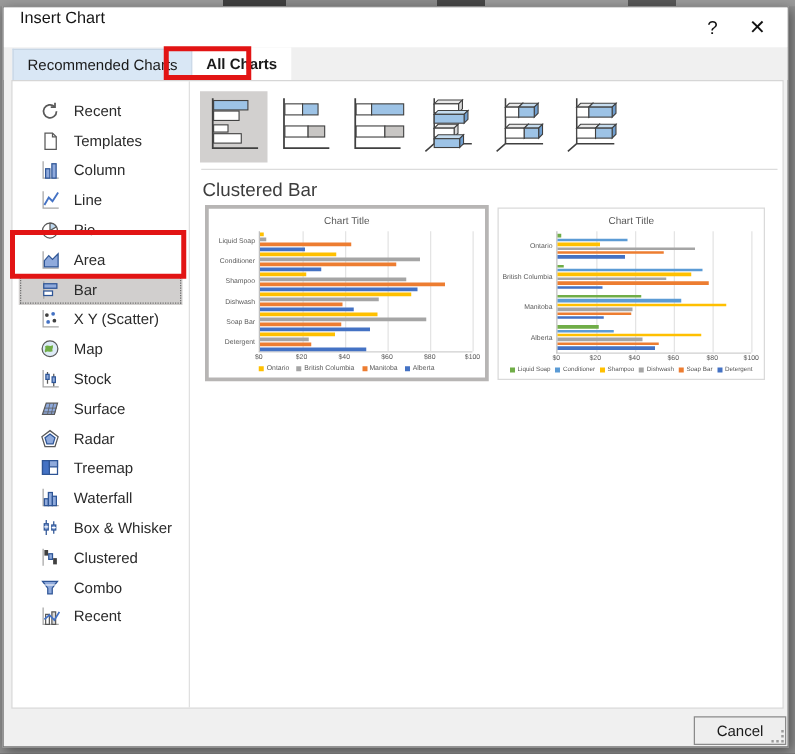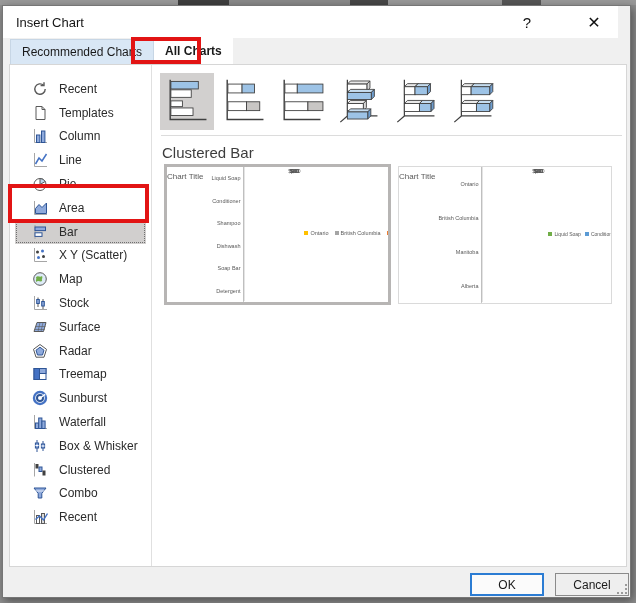--- a/index.html
+++ b/index.html
@@ -1,40 +1,40 @@
 <!DOCTYPE html>
 <html><head>
 <meta charset="utf-8">
 <style>
   html,body{margin:0;padding:0;background:#555;}
   *{box-sizing:border-box;}
   .stage{position:relative;width:636px;height:603px;background:#8f8f8f;font-family:"Liberation Sans",sans-serif;overflow:hidden;}
   .bg-top{position:absolute;left:0;top:0;right:0;height:5px;
     background:linear-gradient(90deg,#9a9a9a 0,#9a9a9a 28%,#3f3f3f 28%,#3f3f3f 36%,#8a8a8a 36%,#8a8a8a 55%,#474747 55%,#474747 61%,#9a9a9a 61%,#9a9a9a 79%,#575757 79%,#575757 85%,#9a9a9a 85%);}
   .dialog{position:absolute;left:2px;top:5px;width:629px;height:593px;background:#f0f0f0;border:1px solid #767676;box-shadow:2px 3px 9px rgba(0,0,0,.45);}
-  .titlebar{position:absolute;left:0;top:0;right:12px;height:32px;background:#fff;display:flex;align-items:center;gap:31px;}
+  .titlebar{position:absolute;left:0;top:0;right:0;height:32px;background:#fff;display:flex;align-items:flex-start;}
   .title{margin-left:13px;font-size:13px;color:#151515;flex:1;}
   .tb-btn{width:36px;height:32px;display:flex;align-items:center;justify-content:center;font-size:15px;color:#111;cursor:default;}
   .tb-btn.close{font-size:16px;margin-right:6px;}
   .tabstrip{position:absolute;left:0;top:32px;right:0;height:26px;background:#f0f0f0;display:flex;align-items:flex-end;padding-left:7px;}
   .tab{height:25px;display:flex;align-items:center;padding:0 11px;font-size:12px;color:#1a1a1a;cursor:default;}
   .tab-recommended{background:#d9e7f5;border:1px solid #c7d6e5;border-bottom:none;}
   .tab-all{background:#fff;font-weight:bold;height:26px;position:relative;z-index:3;}
   .content{position:absolute;left:6px;top:58px;width:618px;height:503px;background:#fff;border:1px solid #d6d6d6;}
   .sidebar{position:absolute;left:0;top:0;bottom:0;width:142px;border-right:1px solid #e0e0e0;padding-top:12px;}
   .sb-item{height:23.8px;display:flex;align-items:center;padding-left:21px;font-size:12px;color:#2b2b2b;cursor:default;white-space:nowrap;}
   .sb-item.selected{background:#d1cfce;outline:1px dotted #6f6f6f;outline-offset:-2px;margin:0 5px;padding-left:16px;}
   .sb-icon{width:17px;height:17px;margin-right:11px;display:flex;align-items:center;justify-content:center;flex:none;}
   .main{position:absolute;left:142px;top:0;right:0;bottom:0;}
   .thumbrow{position:absolute;left:8px;top:8px;display:flex;gap:3px;}
   .thumb{width:54px;height:57px;display:flex;align-items:center;justify-content:center;cursor:default;}
   .thumb.selected{background:#d2d0cf;}
   .thumb-divider{position:absolute;left:9px;right:4px;top:70px;height:1px;background:#dcdcdc;}
   .heading{position:absolute;left:10px;top:79px;font-size:15px;color:#3d3d3d;}
-  .chart{position:absolute;background:#fff;display:flex;flex-direction:row;overflow:hidden;}
+  .chart{position:absolute;background:#fff;display:flex;flex-direction:column;overflow:hidden;}
   .chart1{left:12px;top:99px;width:227px;height:141px;border:3px solid #b7b5b4;}
   .chart2{left:246px;top:101px;width:214px;height:138px;border:1px solid #dadada;}
   .ct-title{font-size:8px;color:#595959;text-align:center;padding:5px 0 4px;flex:none;}
   .ct-body{display:flex;flex:1;min-height:0;}
   .ct-labels{display:flex;flex-direction:column;flex:none;}
   .ct-cat{flex:1;display:flex;align-items:center;justify-content:flex-end;padding-right:3px;font-size:5.5px;color:#595959;white-space:nowrap;}
   .ct-plot{flex:1;position:relative;border-left:1px solid #bfbfbf;border-bottom:1px solid #d0d0d0;display:flex;flex-direction:column;margin-right:10px;}
   .ct-grid{position:absolute;top:0;bottom:0;width:1px;background:#e4e4e4;}
   .ct-cluster{flex:1;display:flex;flex-direction:column;justify-content:center;gap:1px;position:relative;z-index:1;}
   .ct-bar{height:3px;}
@@ -194,30 +194,20 @@
                 <rect x="2" y="2.5" width="12" height="11" fill="#fff" stroke="#2e5596"></rect>
                 <rect x="2" y="2.5" width="5.5" height="11" fill="#4472c4" stroke="#2e5596"></rect>
                 <rect x="7.5" y="2.5" width="6.5" height="5" fill="#8faadc" stroke="#2e5596"></rect>
               </svg>
             </span>
             <span>Treemap</span>
           </div>
           <div class="sb-item">
             <span class="sb-icon">
               <svg viewBox="0 0 16 16" width="16" height="16" xmlns="http://www.w3.org/2000/svg">
-                <circle cx="8" cy="8" r="6" fill="none" stroke="#4472c4" stroke-width="2.4"></circle>
-                <circle cx="8" cy="8" r="3" fill="none" stroke="#2e5596" stroke-width="2"></circle>
-                <path d="M8 8l5.2-3.6" stroke="#fff" stroke-width="1.4"></path>
-              </svg>
-            </span>
-            <span>Sunburst</span>
-          </div>
-          <div class="sb-item">
-            <span class="sb-icon">
-              <svg viewBox="0 0 16 16" width="16" height="16" xmlns="http://www.w3.org/2000/svg">
                 <path d="M2.5 1v13.5H15" stroke="#a6a6a6" fill="none"></path>
                 <rect x="3.5" y="9" width="3.2" height="5.5" fill="#8faadc" stroke="#2e5596"></rect>
                 <rect x="6.7" y="4" width="3.2" height="10.5" fill="#8faadc" stroke="#2e5596"></rect>
                 <rect x="9.9" y="7" width="3.2" height="7.5" fill="#8faadc" stroke="#2e5596"></rect>
               </svg>
             </span>
             <span>Waterfall</span>
           </div>
           <div class="sb-item">
             <span class="sb-icon">
@@ -508,21 +498,20 @@
                 <span>Soap Bar</span>
               </span>
               <span class="ct-leg-item">
                 <span class="ct-sw" style="background: rgb(68, 114, 196);"></span>
                 <span>Detergent</span>
               </span>
             </div>
           </div>
       </div>
     </div>
-    <button class="btn ok">OK</button>
     <button class="btn cancel">Cancel</button>
     <svg class="grip" width="11" height="11">
       <rect x="8" y="8" width="2" height="2" fill="#9a9a9a"></rect>
         <rect x="8" y="4" width="2" height="2" fill="#9a9a9a"></rect>
       <rect x="4" y="8" width="2" height="2" fill="#9a9a9a"></rect>
         <rect x="8" y="0" width="2" height="2" fill="#9a9a9a"></rect>
       <rect x="0" y="8" width="2" height="2" fill="#9a9a9a"></rect>
     </svg>
     <div class="ann ann-tab"></div>
     <div class="ann ann-bar"></div>

